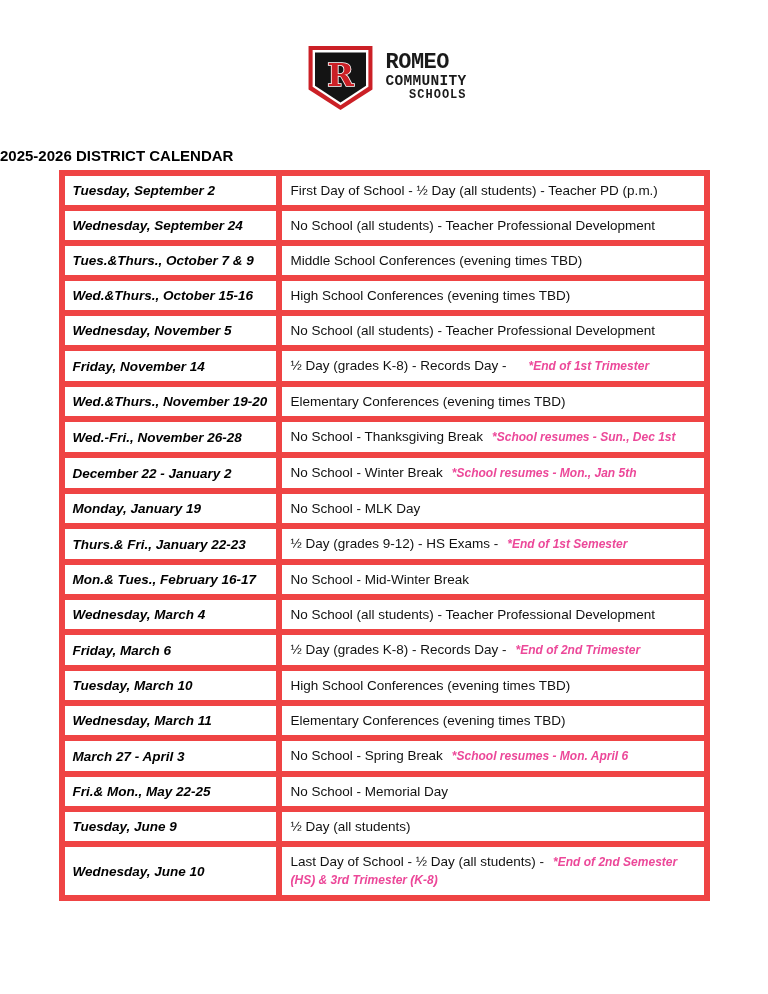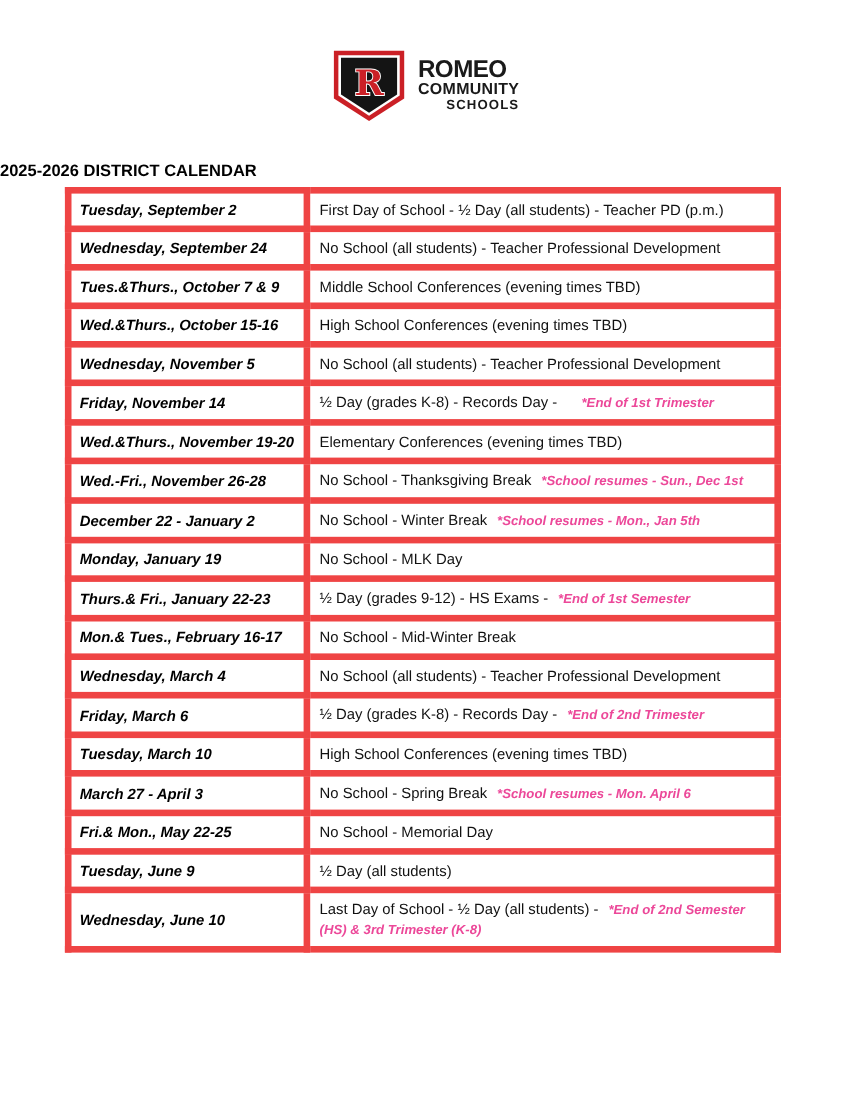--- a/index.html
+++ b/index.html
@@ -25,20 +25,21 @@
     align-items: center;
   }
   .shield {
     width: 79px;
     height: 68px;
     flex: 0 0 auto;
   }
   .logo-text {
     margin-left: 5px;
     line-height: 1;
+    font-family: Liberation Mono, monospace;
   }
   .logo-line1 {
     font-size: 22px;
     font-weight: bold;
     letter-spacing: -0.5px;
     line-height: 0.95;
   }
   .logo-line2 {
     font-size: 14.5px;
     font-weight: bold;
@@ -179,20 +180,24 @@
       </tr>
       <tr>
         <td class="date-cell">Friday, March 6</td>
         <td class="event-cell"><span>½ Day (grades K-8) - Records Day -</span><span class="note">*End of 2nd Trimester</span></td>
       </tr>
       <tr>
         <td class="date-cell">Tuesday, March 10</td>
         <td class="event-cell"><span>High School Conferences (evening times TBD)</span></td>
       </tr>
       <tr>
+        <td class="date-cell">Wednesday, March 11</td>
+        <td class="event-cell"><span>Elementary Conferences (evening times TBD)</span></td>
+      </tr>
+      <tr>
         <td class="date-cell">March 27 - April 3</td>
         <td class="event-cell"><span>No School - Spring Break</span><span class="note">*School resumes - Mon. April 6</span></td>
       </tr>
       <tr>
         <td class="date-cell">Fri.&amp; Mon., May 22-25</td>
         <td class="event-cell"><span>No School - Memorial Day</span></td>
       </tr>
       <tr>
         <td class="date-cell">Tuesday, June 9</td>
         <td class="event-cell"><span>½ Day (all students)</span></td>

